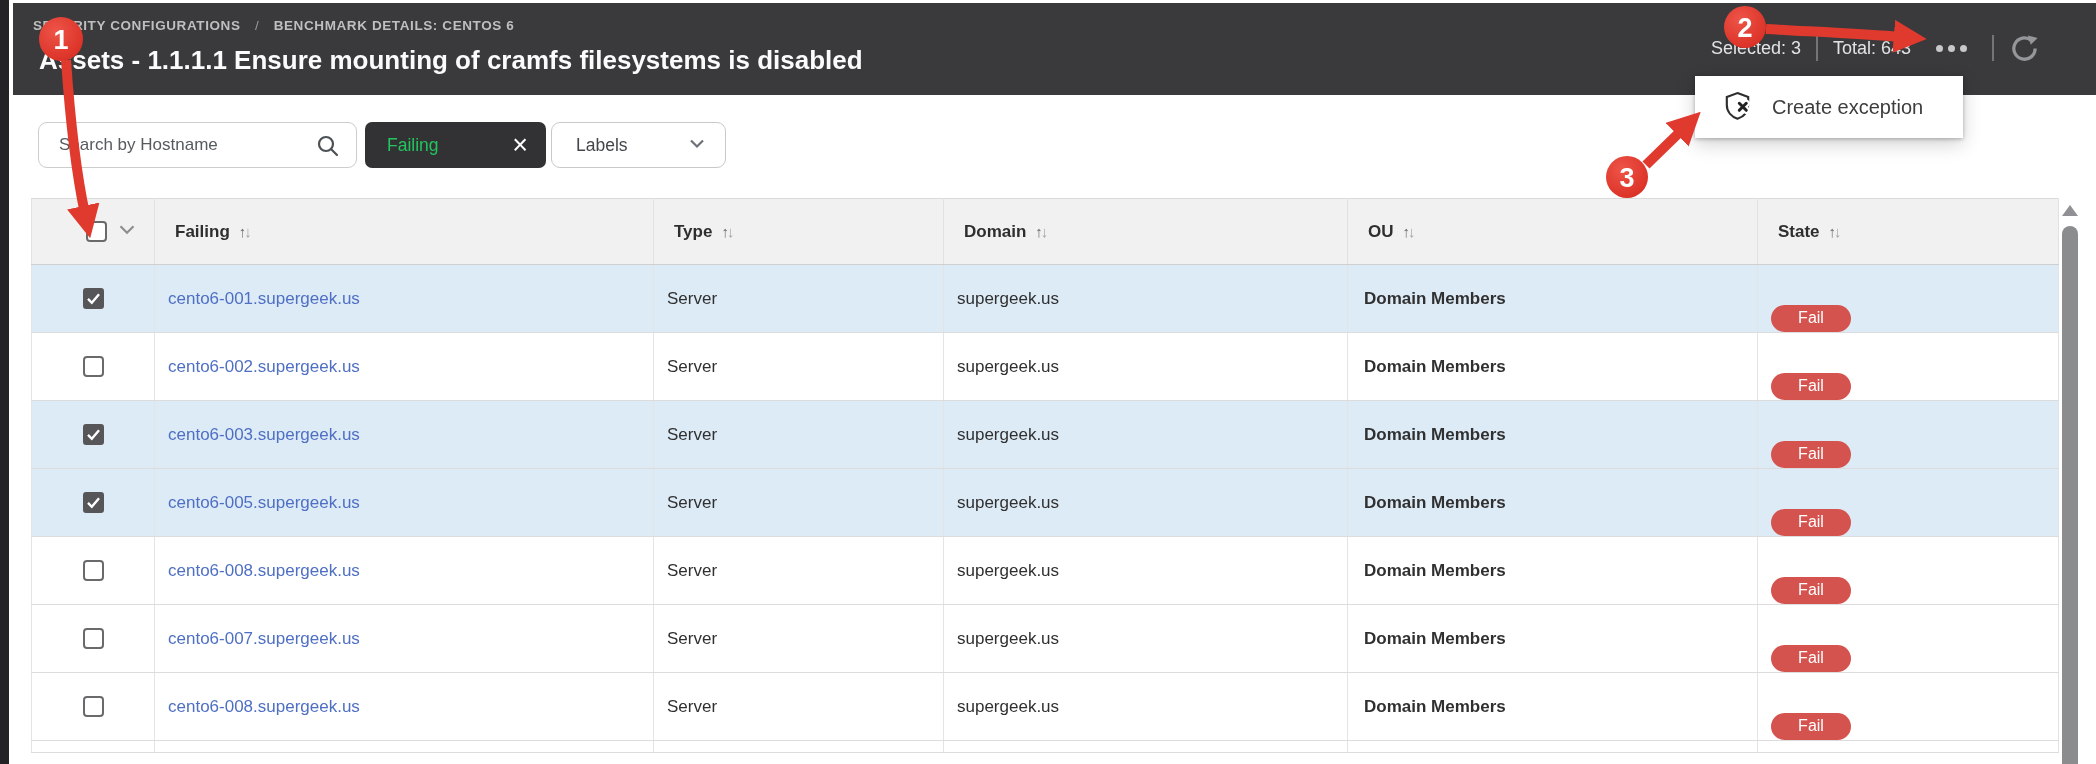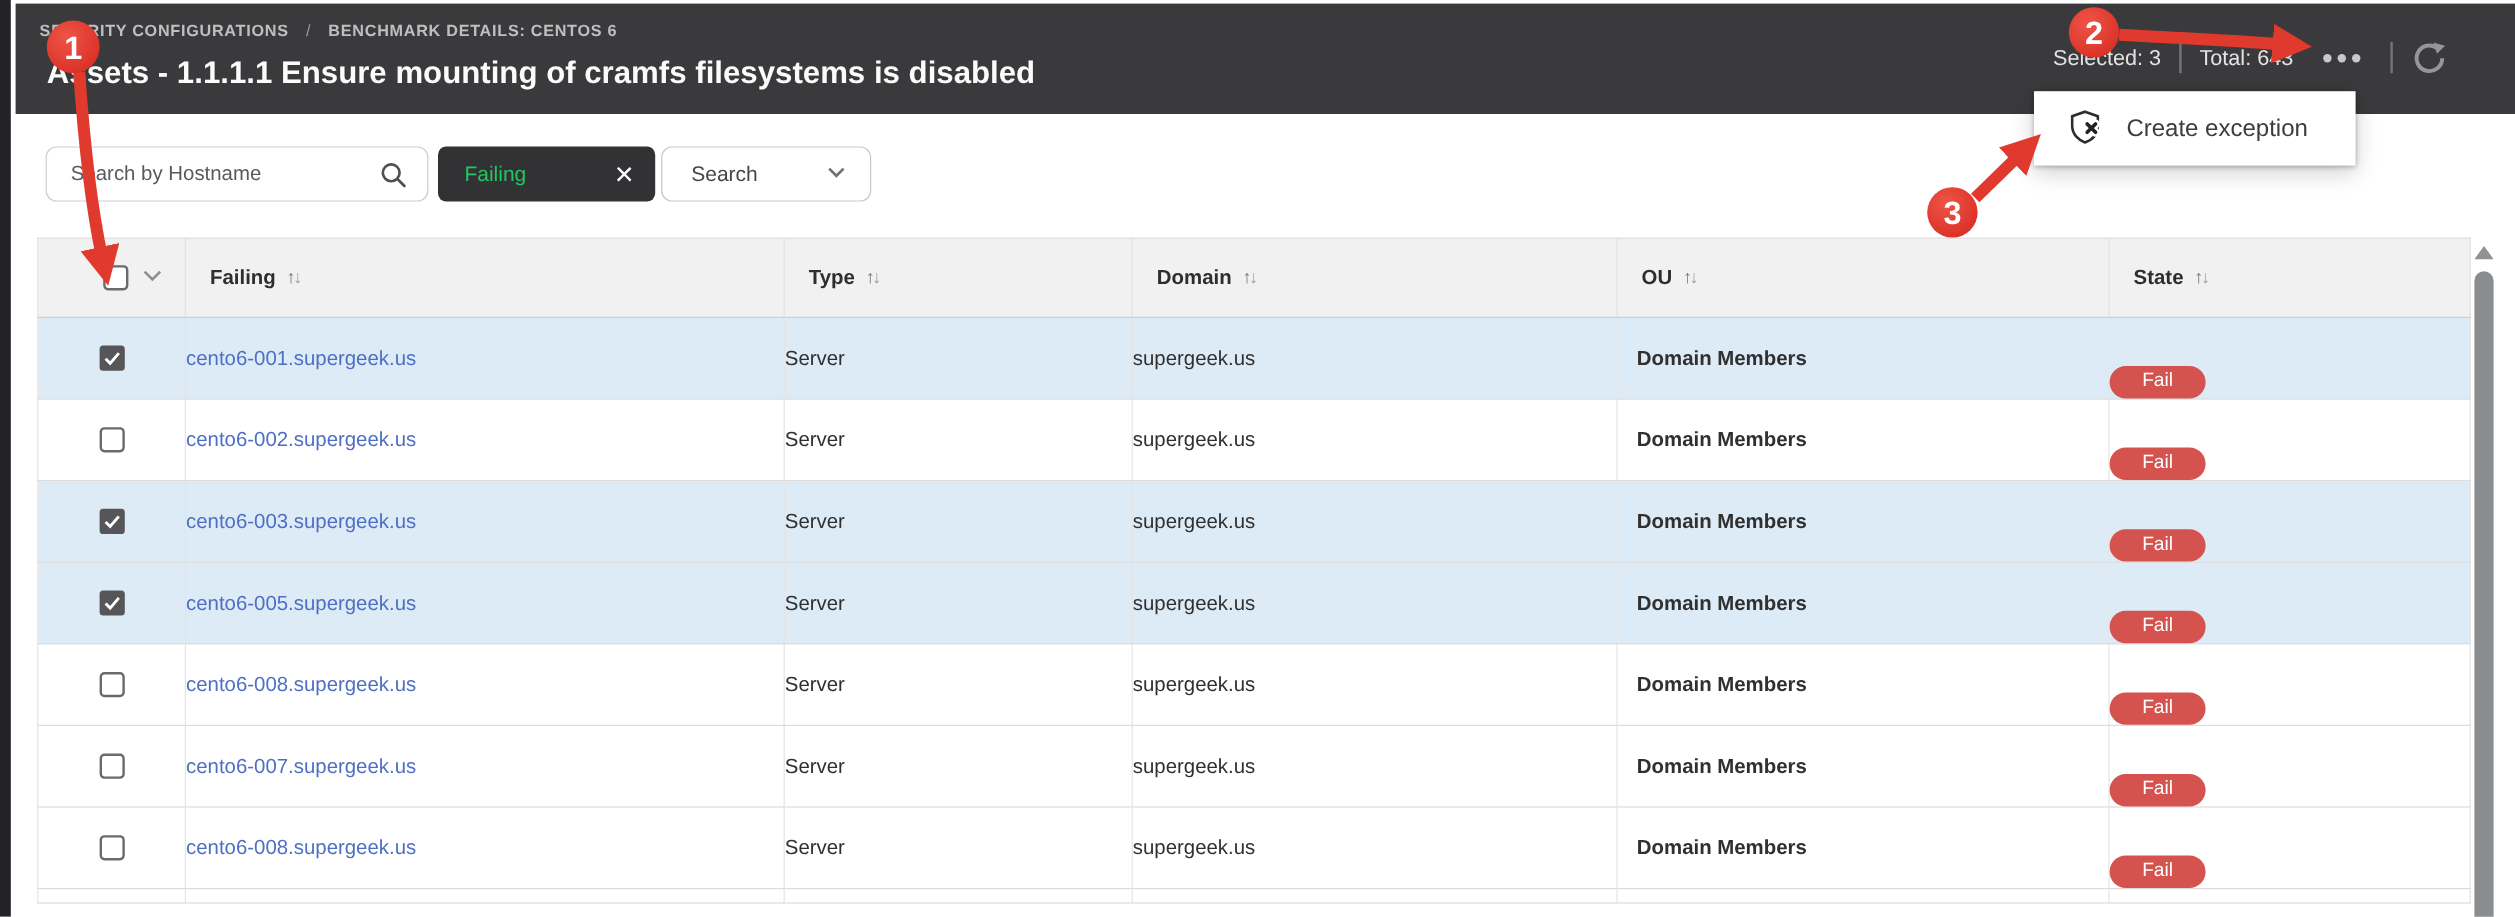--- a/index.html
+++ b/index.html
@@ -42,21 +42,21 @@
   .labels-dd { position:absolute; left:551px; top:122px; width:175px; height:46px; border:1px solid #c9c9c9; border-radius:9px; background:#fff;
                display:flex; align-items:center; justify-content:space-between; padding:0 16px 0 24px; cursor:pointer; }
   .labels-dd .dd-lbl { font-size:17.5px; color:#43474c; }
 
   
   .tablewrap { position:absolute; left:31px; top:198px; width:2027px; }
   table { border-collapse:collapse; table-layout:fixed; width:2027px; }
   thead th { background:#f1f1f1; height:66px; text-align:left; padding-left:20px; font-size:17px; color:#2e2e2e;
              border-top:1px solid #dadada; border-bottom:1px solid #cfcfcf; border-right:1px solid #e2e2e2; cursor:pointer; }
   thead th:first-child { border-left:1px solid #e2e2e2; padding-left:0; cursor:default; }
-  tbody td { height:61px; font-size:17px; color:#303030; border-bottom:1px solid #dcdcdc; border-right:1px solid #e4e4e4; background:#fff; }
+  tbody td { height:61px; padding-left:13px; font-size:17px; color:#303030; border-bottom:1px solid #dcdcdc; border-right:1px solid #e4e4e4; background:#fff; }
   tbody td:first-child { border-left:1px solid #e4e4e4; padding-left:0; text-align:center; }
   tbody td.ou-td { padding-left:16px;font-weight:bold; }
   tr.checked td { background:var(--selectedRow,#ddebf7); }
   tr.partial td { height:12px; }
   a.host { color:var(--link,#4e6fc3); text-decoration:none; cursor:pointer; }
   .sort { margin-left:9px; font-size:15px; letter-spacing:-2px; }
   .sort .u { color:#6f6f6f; } .sort .d { color:#a3a3a3; }
   .th-flex { display:flex; align-items:center; }
   .selwrap { display:flex; align-items:center; padding-left:54px; gap:7px; }
   .cb { width:21px; height:21px; border:2px solid #696a6c; border-radius:4px; background:#fff; display:inline-flex;
@@ -132,21 +132,21 @@
       </svg>
     </span>
   </div>
 
   <button class="chip">
     <span class="chip-lbl">Failing</span>
     <span class="chip-x">×</span>
   </button>
 
   <div class="labels-dd">
-    <span class="dd-lbl">Search</span>
+    <span class="dd-lbl">Labels</span>
     <span>
       <svg width="24" height="24" viewBox="0 0 24 24">
           <polyline points="6,9.5 12,15.5 18,9.5" fill="none" stroke="#6d7277" stroke-width="2.2"></polyline>
         </svg>
     </span>
   </div>
 
   <div class="tablewrap">
     <table>
       <colgroup>

